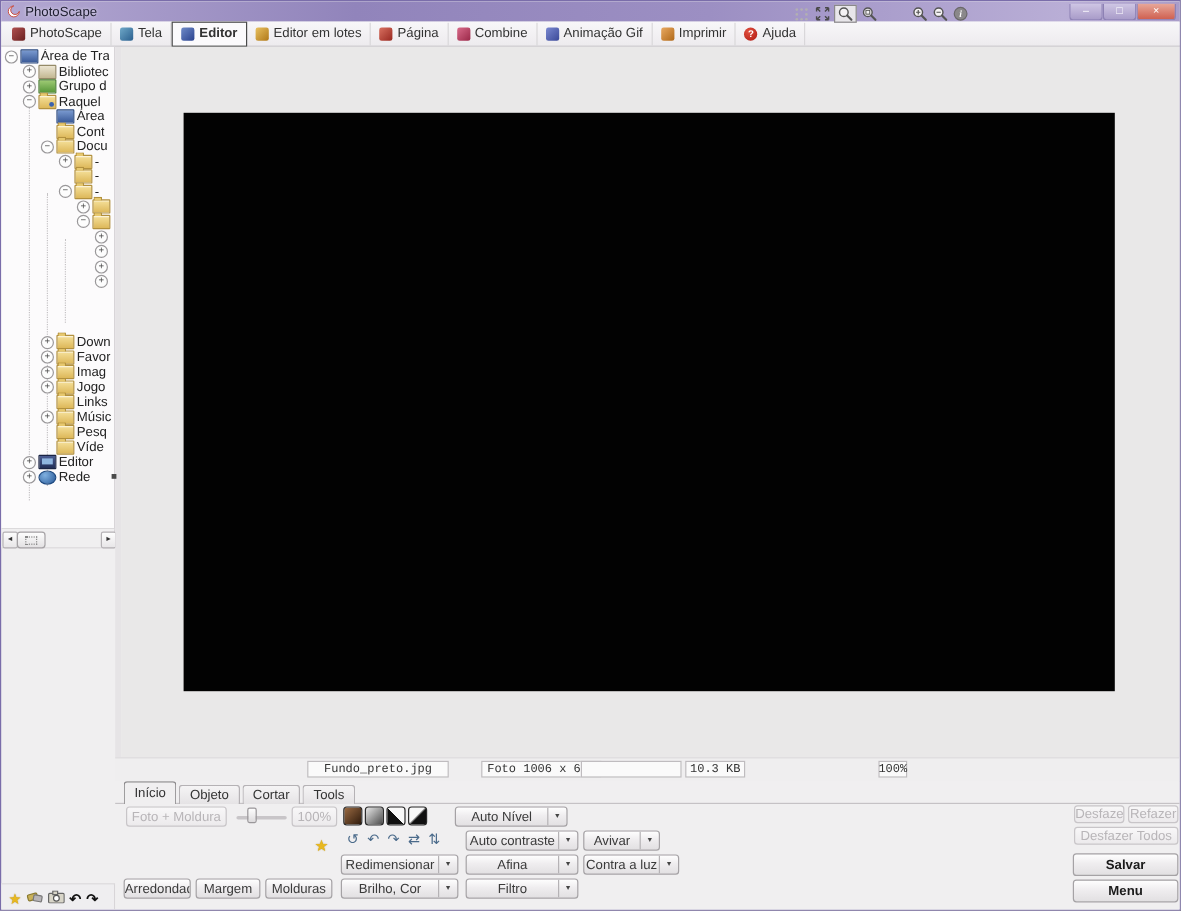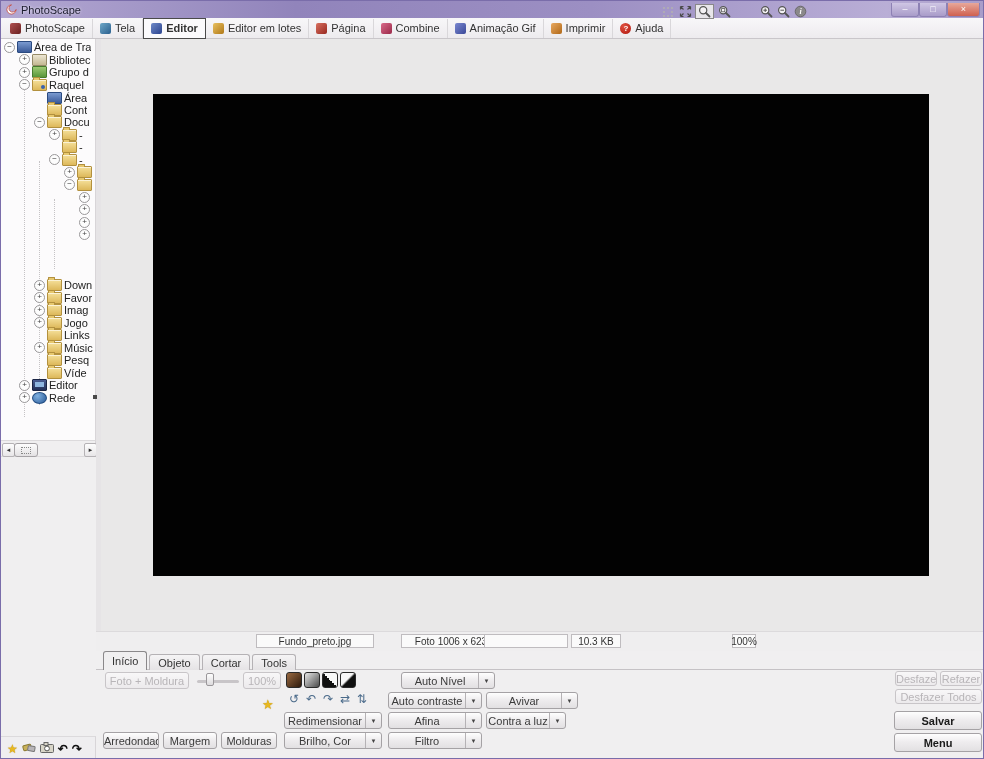--- a/index.html
+++ b/index.html
@@ -78,21 +78,21 @@
   #splitter{left:95px;top:38px;width:5px;height:592px;background:#e6e4e6;}
   #splitter-handle{left:92px;top:394px;width:4px;height:4px;background:#4a4a4a;}
 
   
   #canvas{left:100px;top:38px;width:884px;height:592px;background:#e9e8e8;}
   #photo{left:152px;top:93px;width:776px;height:482px;background:#020202;}
 
   
   #statusbar{left:95px;top:630px;width:889px;height:20px;background:#efeeef;border-top:1px solid #dcdadc;}
   .sbox{position:absolute;top:3px;height:14px;border:1px solid #bfbcbf;background:#fafafa;
-    font-size:10px;color:#333;display:flex;align-items:center;justify-content:center;white-space:nowrap;}
+    font-size:10px;color:#333;display:flex;align-items:center;justify-content:center;white-space:nowrap;font-family:Liberation Mono, monospace;}
   .sico{position:absolute;top:4px;width:14px;height:13px;display:flex;align-items:center;justify-content:center;}
   .sico.boxed{border:1px solid #8a888a;background:#e8e6ea;width:19px;top:3px;height:15px;}
 
   
   #bottom-panel{left:95px;top:650px;width:889px;height:109px;background:#f0eff0;}
   #panel-line{left:95px;top:668px;width:889px;height:1px;background:#c5c2c5;}
   #etabs{left:102px;top:651px;height:18px;display:flex;gap:2px;align-items:flex-end;}
   .etab{height:15px;padding:0 8px;display:flex;align-items:center;font-size:11px;color:#333;
     border:1px solid #b5b2b5;border-bottom:none;border-radius:3px 3px 0 0;background:linear-gradient(#f5f4f5,#e5e3e5);}
   .etab.selected{height:18px;background:#f0eff0;border-color:#8a888a;}
@@ -207,21 +207,21 @@
         <div class="tree-row" style="padding-left: 18px;">
       <span class="expander">+</span>
       <span class="ticon homegroup"></span>
       <span class="tree-label">Grupo d</span>
     </div>
         <div class="tree-row" style="padding-left: 18px;">
       <span class="expander">−</span>
       <span class="ticon user-folder"></span>
       <span class="tree-label">Raquel</span>
     </div>
-        <div class="tree-row" style="padding-left: 33px; align-items: flex-end;">
+        <div class="tree-row" style="padding-left: 33px;">
       <span class="expander" style="visibility: hidden;"></span>
       <span class="ticon desktop"></span>
       <span class="tree-label">Área</span>
     </div>
         <div class="tree-row" style="padding-left: 33px;">
       <span class="expander" style="visibility: hidden;"></span>
       <span class="ticon folder"></span>
       <span class="tree-label">Cont</span>
     </div>
         <div class="tree-row" style="padding-left: 33px;">
@@ -476,21 +476,21 @@
       <span class="arrow-box">
         <span class="arr">▼</span>
       </span>
     </div>
   <div class="btn split" style="left:283px;top:731px;width:98px;height:17px">
       <span class="btn-label">Brilho, Cor</span>
       <span class="arrow-box">
         <span class="arr">▼</span>
       </span>
     </div>
-  <div class="btn split" style="left:400px;top:671px;width:94px;height:17px">
+  <div class="btn split" style="left:378px;top:671px;width:94px;height:17px">
       <span class="btn-label">Auto Nível</span>
       <span class="arrow-box">
         <span class="arr">▼</span>
       </span>
     </div>
   <div class="btn split" style="left:387px;top:691px;width:94px;height:17px">
       <span class="btn-label">Auto contraste</span>
       <span class="arrow-box">
         <span class="arr">▼</span>
       </span>
@@ -500,21 +500,21 @@
       <span class="arrow-box">
         <span class="arr">▼</span>
       </span>
     </div>
   <div class="btn split" style="left:387px;top:731px;width:94px;height:17px">
       <span class="btn-label">Filtro</span>
       <span class="arrow-box">
         <span class="arr">▼</span>
       </span>
     </div>
-  <div class="btn split" style="left:485px;top:691px;width:92px;height:17px">
+  <div class="btn split" style="left:485px;top:691px;width:64px;height:17px">
       <span class="btn-label">Avivar</span>
       <span class="arrow-box">
         <span class="arr">▼</span>
       </span>
     </div>
   <div class="btn split" style="left:485px;top:711px;width:80px;height:17px">
       <span class="btn-label">Contra a luz</span>
       <span class="arrow-box">
         <span class="arr">▼</span>
       </span>

